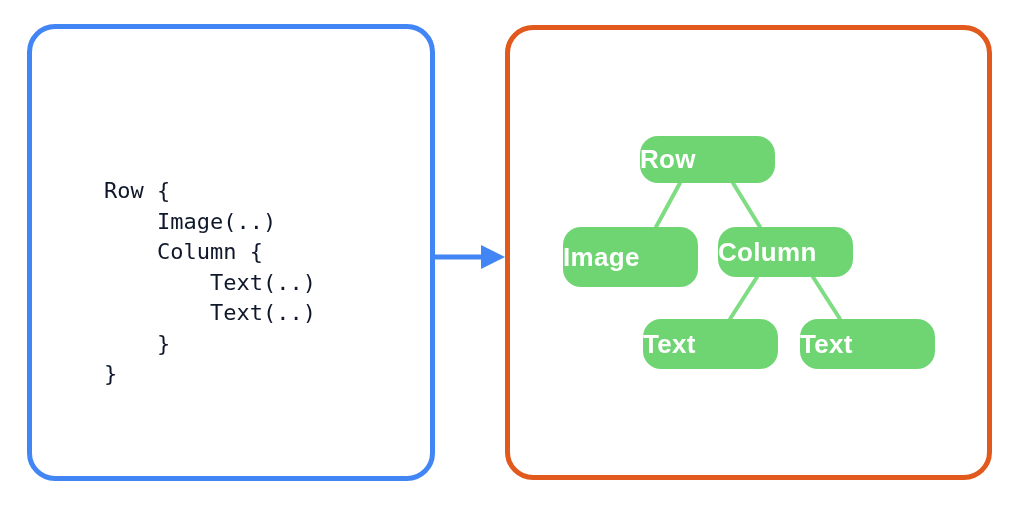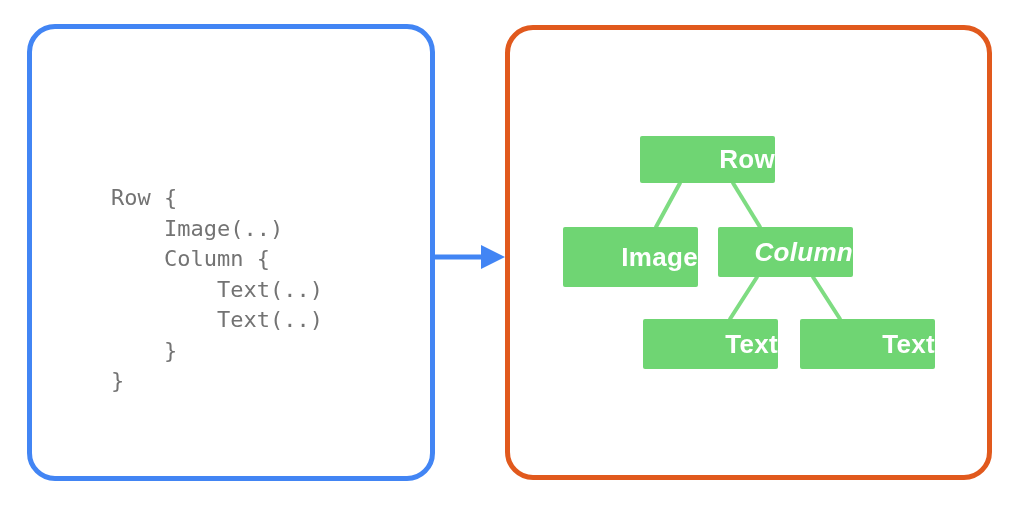--- a/index.html
+++ b/index.html
@@ -32,57 +32,57 @@
     left: 505px;
     top: 25px;
     width: 487px;
     height: 455px;
     border: 5px solid #E1591D;
   }
   .code-snippet {
     position: absolute;
     left: 71px;
     top: 146px;
-    margin: 8px;
+    margin: 1px;
     font-family: "DejaVu Sans Mono", "Liberation Mono", monospace;
     font-size: 22px;
     line-height: 30.5px;
-    color: #737373;
+    color: #0f172a;
     white-space: pre;
   }
   .arrow-svg {
     position: absolute;
     left: 435px;
     top: 244px;
     width: 70px;
     height: 26px;
   }
   .edges-svg {
     position: absolute;
     left: 0;
     top: 0;
     width: 477px;
     height: 445px;
   }
   .tree-node {
     position: absolute;
     box-sizing: border-box;
     background: #6FD573;
-    border-radius: 2px;
+    border-radius: 18px;
     display: flex;
     align-items: center;
-    justify-content: flex-end;
+    justify-content: flex-start;
     color: #ffffff;
     font-size: 26px;
     font-weight: 700;
     letter-spacing: 0.3px;
   }
   .node-row    { left: 130px; top: 106px; width: 135px; height: 47px; }
   .node-image  { left:  53px; top: 197px; width: 135px; height: 60px; }
-  .node-column { left: 208px; top: 197px; width: 135px; height: 50px; font-style: italic; }
+  .node-column { left: 208px; top: 197px; width: 135px; height: 50px; }
   .node-text1  { left: 133px; top: 289px; width: 135px; height: 50px; }
   .node-text2  { left: 290px; top: 289px; width: 135px; height: 50px; }
 </style>
 </head>
 <body>
 
 <div class="canvas">
 
   <div class="panel code-panel">
     <pre class="code-snippet">Row {

